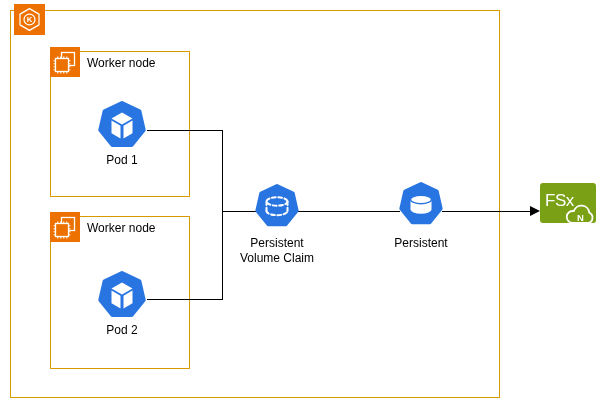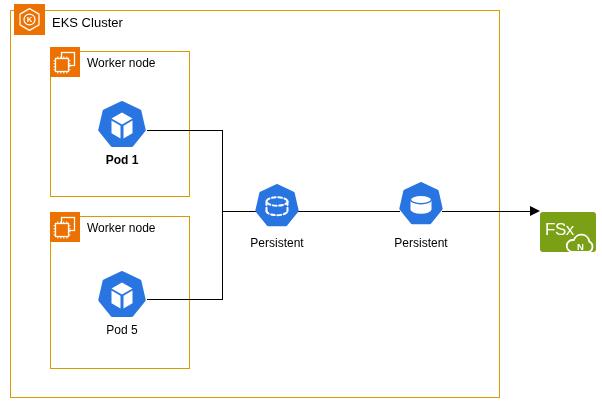--- a/index.html
+++ b/index.html
@@ -15,37 +15,36 @@
   .center-label { text-align:center; }
   .line { position:absolute; background:#000000; }
   .hline { height:1px; }
   .vline { width:1px; }
   .arrowhead {
     position:absolute; width:0; height:0;
     border-top:5px solid transparent; border-bottom:5px solid transparent;
     border-left:10px solid #000000;
   }
   .node-svg { position:absolute; display:block; }
-  .fsx-box { position:absolute; width:56px; height:40px; background:#7AA116; border-radius:3px;margin-top:29px; }
+  .fsx-box { position:absolute; width:56px; height:40px; background:#7AA116; border-radius:3px; }
 </style>
 </head>
 <body>
 
 <div class="canvas">
 
   <div class="group-box" style="left:10px; top:10px; width:490px; height:388px;"></div>
 
   <div class="icon-badge" style="left:14px; top:4px; width:31px; height:31px;">
     <svg width="31" height="31" viewBox="0 0 30 30">
       <polygon points="15,4.5 24.2,9.8 24.2,20.2 15,25.5 5.8,20.2 5.8,9.8" fill="none" stroke="#ffffff" stroke-width="1.2" stroke-linejoin="round"></polygon>
       <circle cx="15" cy="15" r="5.3" fill="none" stroke="#ffffff" stroke-width="1.2"></circle>
       <text x="15" y="17.8" font-size="7.5" font-family="Liberation Sans, sans-serif" font-weight="bold" fill="#ffffff" text-anchor="middle">K</text>
     </svg>
   </div>
-  <div class="txt cluster-title" style="left:52px; top:15px;">EKS Cluster</div>
 
   <div class="group-box" style="left:50px; top:51px; width:140px; height:146px;"></div>
   <div class="icon-badge" style="left:50px; top:47px;">
     <svg width="30" height="30" viewBox="0 0 30 30">
       <rect x="11.5" y="5.5" width="13" height="13" fill="none" stroke="#ffffff" stroke-width="1.3"></rect>
       <rect x="5.5" y="11.5" width="13" height="13" fill="#ED7100" stroke="#ffffff" stroke-width="1.3"></rect>
       <g stroke="#ffffff" stroke-width="1.1">
         <line x1="7.8" y1="9.6" x2="7.8" y2="11.5"></line>
           <line x1="10.8" y1="9.6" x2="10.8" y2="11.5"></line>
           <line x1="13.8" y1="9.6" x2="13.8" y2="11.5"></line>
@@ -66,21 +65,21 @@
     </svg>
   </div>
   <div class="txt" style="left:87px; top:56px;">Worker node</div>
 
   <svg class="node-svg" style="left:97px; top:100px;" width="50" height="50" viewBox="0 0 50 50">
     <polygon points="25,3 42.4,11.3 46.7,30 34.6,45 15.4,45 3.3,30 7.6,11.3" fill="#2875E2" stroke="#2875E2" stroke-width="4" stroke-linejoin="round"></polygon>
     <polygon points="25,12.5 35.5,18.5 25,24.5 14.5,18.5" fill="#ffffff"></polygon>
     <polygon points="14.5,20.5 23.5,25.7 23.5,38.5 14.5,33.3" fill="#ffffff"></polygon>
     <polygon points="35.5,20.5 26.5,25.7 26.5,38.5 35.5,33.3" fill="#ffffff"></polygon>
   </svg>
-  <div class="txt center-label" style="left:92px; top:153px; width:60px;font-weight:bold;">Pod 1</div>
+  <div class="txt center-label" style="left:92px; top:153px; width:60px;">Pod 1</div>
 
   <div class="group-box" style="left:50px; top:216px; width:140px; height:153px;"></div>
   <div class="icon-badge" style="left:50px; top:212px;">
     <svg width="30" height="30" viewBox="0 0 30 30">
       <rect x="11.5" y="5.5" width="13" height="13" fill="none" stroke="#ffffff" stroke-width="1.3"></rect>
       <rect x="5.5" y="11.5" width="13" height="13" fill="#ED7100" stroke="#ffffff" stroke-width="1.3"></rect>
       <g stroke="#ffffff" stroke-width="1.1">
         <line x1="7.8" y1="9.6" x2="7.8" y2="11.5"></line>
           <line x1="10.8" y1="9.6" x2="10.8" y2="11.5"></line>
           <line x1="13.8" y1="9.6" x2="13.8" y2="11.5"></line>
@@ -101,41 +100,42 @@
     </svg>
   </div>
   <div class="txt" style="left:87px; top:221px;">Worker node</div>
 
   <svg class="node-svg" style="left:97px; top:270px;" width="50" height="50" viewBox="0 0 50 50">
     <polygon points="25,3 42.4,11.3 46.7,30 34.6,45 15.4,45 3.3,30 7.6,11.3" fill="#2875E2" stroke="#2875E2" stroke-width="4" stroke-linejoin="round"></polygon>
     <polygon points="25,12.5 35.5,18.5 25,24.5 14.5,18.5" fill="#ffffff"></polygon>
     <polygon points="14.5,20.5 23.5,25.7 23.5,38.5 14.5,33.3" fill="#ffffff"></polygon>
     <polygon points="35.5,20.5 26.5,25.7 26.5,38.5 35.5,33.3" fill="#ffffff"></polygon>
   </svg>
-  <div class="txt center-label" style="left:92px; top:323px; width:60px;">Pod 5</div>
+  <div class="txt center-label" style="left:92px; top:323px; width:60px;">Pod 2</div>
 
   <div class="line hline" style="left:147px; top:130px; width:76px;"></div>
   <div class="line hline" style="left:147px; top:299px; width:76px;"></div>
   <div class="line vline" style="left:222px; top:130px; height:170px;"></div>
   <div class="line hline" style="left:222px; top:211px; width:34px;"></div>
   <div class="line hline" style="left:298px; top:211px; width:102px;"></div>
   <div class="line hline" style="left:442px; top:211px; width:90px;"></div>
   <div class="arrowhead" style="left:530px; top:206px;"></div>
 
   <svg class="node-svg" style="left:254px; top:183px;" width="46" height="46" viewBox="0 0 46 46">
     <polygon points="23,2.8 39,10.4 42.9,27.6 31.8,41.4 14.2,41.4 3.1,27.6 7,10.4" fill="#2875E2" stroke="#2875E2" stroke-width="3.5" stroke-linejoin="round"></polygon>
     <g fill="none" stroke="#ffffff" stroke-width="2" stroke-dasharray="3.6 2.6" stroke-linecap="round">
       <ellipse cx="23" cy="18.5" rx="10.5" ry="4.2"></ellipse>
       <line x1="12.5" y1="18.5" x2="12.5" y2="28"></line>
       <line x1="33.5" y1="18.5" x2="33.5" y2="28"></line>
       <path d="M12.5,28 A10.5,4.2 0 0 0 33.5,28"></path>
     </g>
   </svg>
   <div class="txt center-label" style="left:217px; top:236px; width:120px;">
     <div>Persistent</div>
+    <div>Volume Claim</div>
   </div>
 
   <svg class="node-svg" style="left:398px; top:181px;" width="46" height="46" viewBox="0 0 46 46">
     <polygon points="23,2.8 39,10.4 42.9,27.6 31.8,41.4 14.2,41.4 3.1,27.6 7,10.4" fill="#2875E2" stroke="#2875E2" stroke-width="3.5" stroke-linejoin="round"></polygon>
     <path d="M12.5,18.5 L12.5,28.5 A10.5,4.2 0 0 0 33.5,28.5 L33.5,18.5 Z" fill="#ffffff"></path>
     <ellipse cx="23" cy="18.5" rx="10.5" ry="4.2" fill="#ffffff" stroke="#2875E2" stroke-width="1.4"></ellipse>
   </svg>
   <div class="txt center-label" style="left:361px; top:236px; width:120px;">
     <div>Persistent</div>
   </div>

